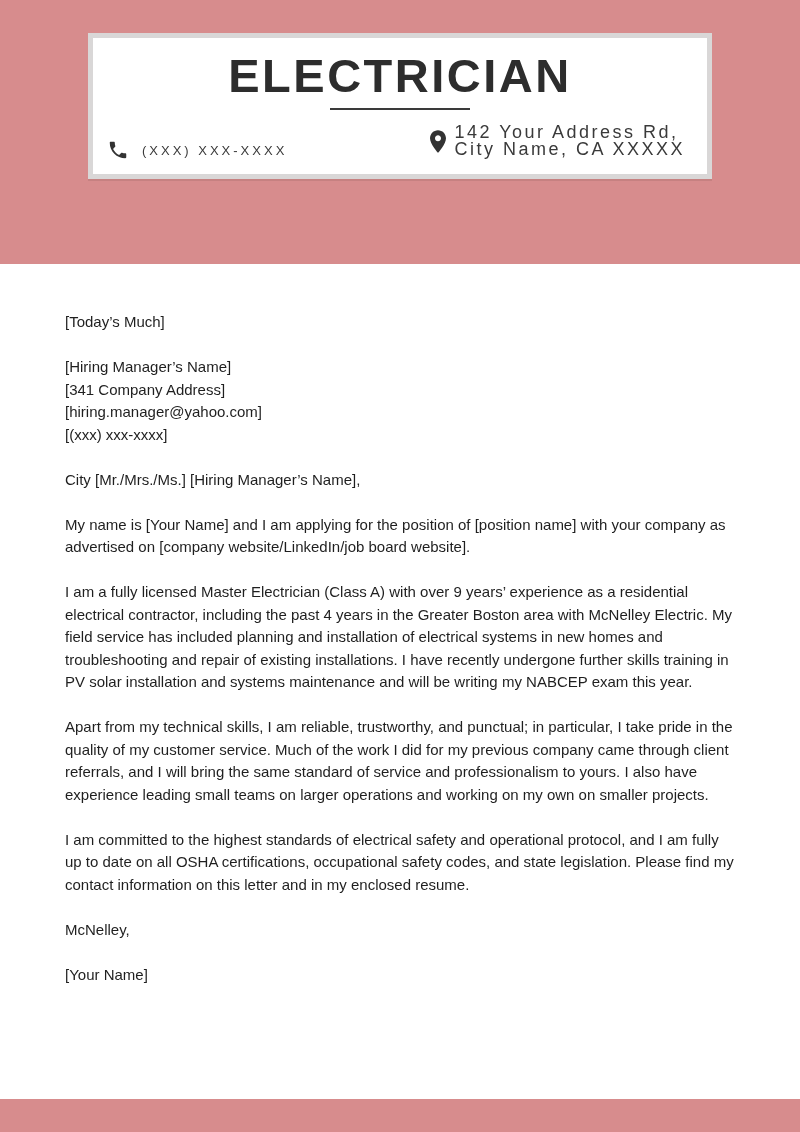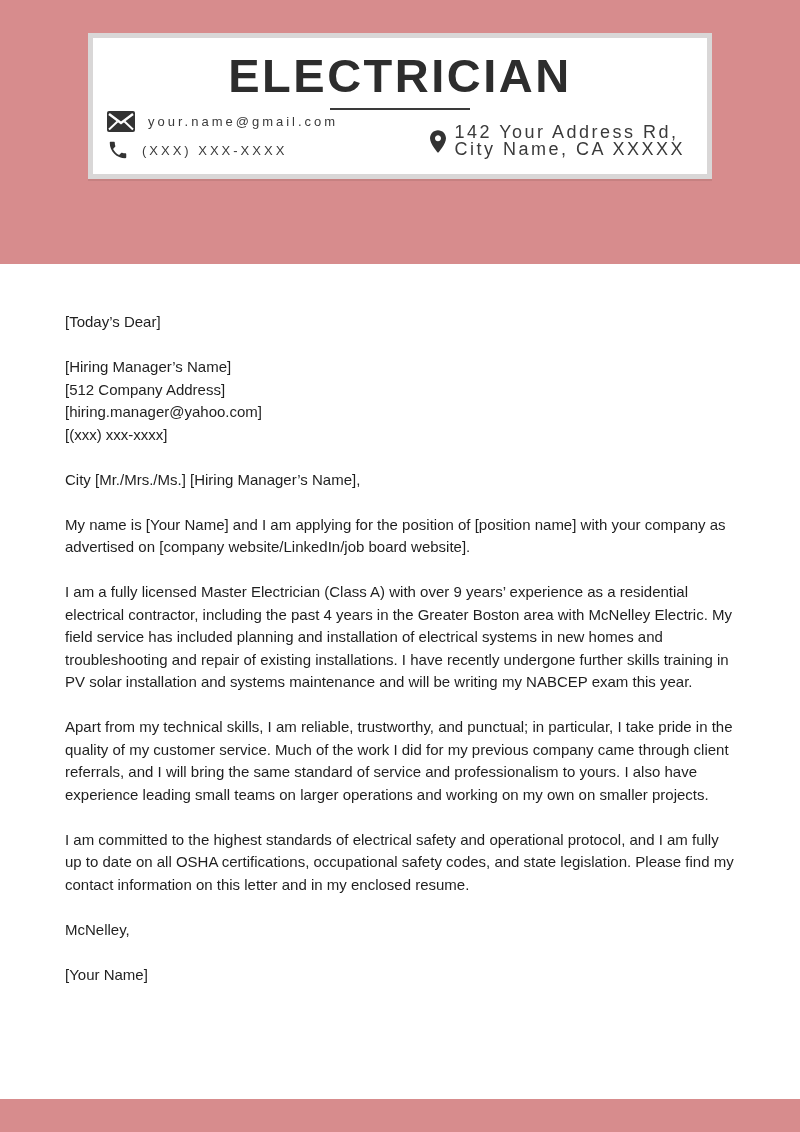--- a/index.html
+++ b/index.html
@@ -100,30 +100,20 @@
   <div class="header-card">
 
     <div class="title">ELECTRICIAN</div>
     <div class="title-underline"></div>
 
     <div class="contact-row">
 
       <div class="contact-left">
         <div class="contact-item">
           <span class="icon-box">
-            <svg width="28" height="21" viewBox="0 0 28 21">
-              <rect x="0" y="0" width="28" height="21" rx="2" fill="#333333"></rect>
-              <path d="M2 3 L14 12 L26 3" stroke="#ffffff" stroke-width="2.4" fill="none"></path>
-              <path d="M2 18.5 L10.5 10.5 M26 18.5 L17.5 10.5" stroke="#ffffff" stroke-width="2" fill="none"></path>
-            </svg>
-          </span>
-          <span class="contact-text">your.name@gmail.com</span>
-        </div>
-        <div class="contact-item">
-          <span class="icon-box">
             <svg width="22" height="22" viewBox="0 0 24 24">
               <path fill="#333333" d="M6.62 10.79c1.44 2.83 3.76 5.14 6.59 6.59l2.2-2.2c.27-.27.67-.36 1.02-.24 1.12.37 2.33.57 3.57.57.55 0 1 .45 1 1V20c0 .55-.45 1-1 1-9.39 0-17-7.61-17-17 0-.55.45-1 1-1h3.5c.55 0 1 .45 1 1 0 1.25.2 2.45.57 3.57.11.35.03.74-.25 1.02l-2.2 2.2z"></path>
             </svg>
           </span>
           <span class="contact-text">(XXX) XXX-XXXX</span>
         </div>
       </div>
 
       <div class="contact-right">
         <span class="icon-box">
@@ -135,25 +125,25 @@
           <span class="address-text">142 Your Address Rd,</span>
           <span class="address-text">City Name, CA XXXXX</span>
         </span>
       </div>
 
     </div>
   </div>
 </div>
 
 <div class="letter">
-  <p class="block">[Today’s Dear]</p>
+  <p class="block">[Today’s Much]</p>
 
   <div class="block">
     <p>[Hiring Manager’s Name]</p>
-    <p>[512 Company Address]</p>
+    <p>[341 Company Address]</p>
     <p>[hiring.manager@yahoo.com]</p>
     <p>[(xxx) xxx-xxxx]</p>
   </div>
 
   <p class="block">City [Mr./Mrs./Ms.] [Hiring Manager’s Name],</p>
 
   <p class="block">My name is [Your Name] and I am applying for the position of [position name] with your company as advertised on [company website/LinkedIn/job board website].</p>
   <p class="block">I am a fully licensed Master Electrician (Class A) with over 9 years’ experience as a residential electrical contractor, including the past 4 years in the Greater Boston area with McNelley Electric. My field service has included planning and installation of electrical systems in new homes and troubleshooting and repair of existing installations. I have recently undergone further skills training in PV solar installation and systems maintenance and will be writing my NABCEP exam this year.</p>
   <p class="block">Apart from my technical skills, I am reliable, trustworthy, and punctual; in particular, I take pride in the quality of my customer service. Much of the work I did for my previous company came through client referrals, and I will bring the same standard of service and professionalism to yours. I also have experience leading small teams on larger operations and working on my own on smaller projects.</p>
   <p class="block">I am committed to the highest standards of electrical safety and operational protocol, and I am fully up to date on all OSHA certifications, occupational safety codes, and state legislation. Please find my contact information on this letter and in my enclosed resume.</p>

